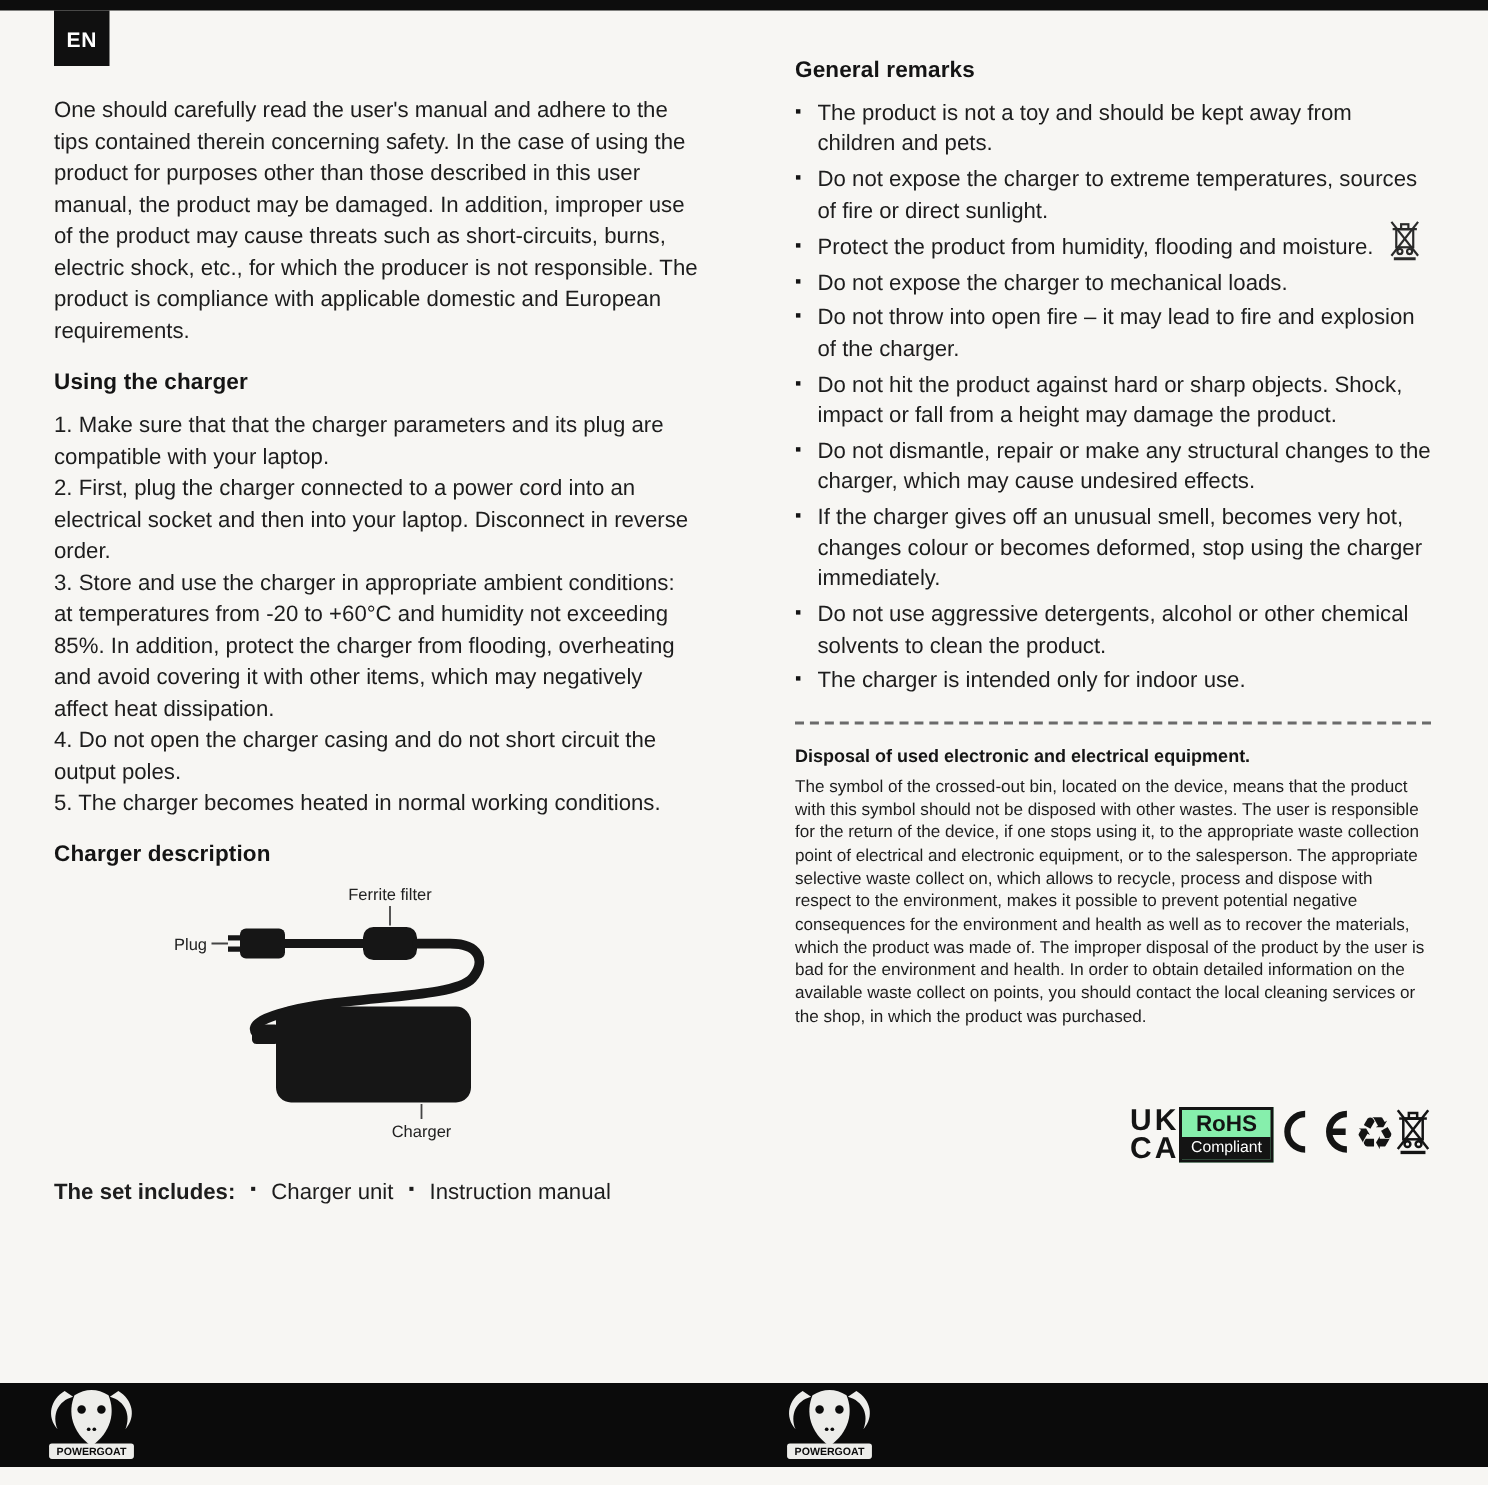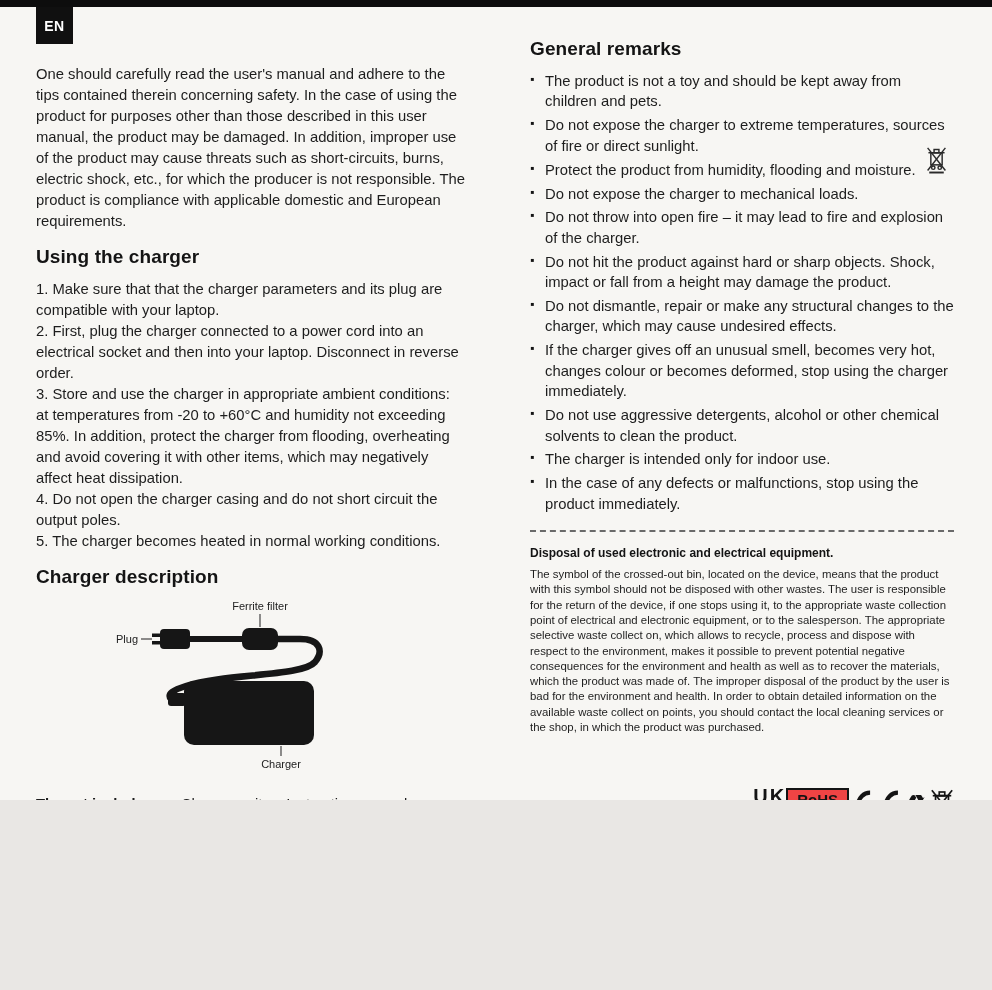--- a/index.html
+++ b/index.html
@@ -1,20 +1,20 @@
 <!DOCTYPE html>
 <html><head>
 <meta charset="utf-8">
 <style>
   * { box-sizing: border-box; }
   html, body { margin: 0; padding: 0; background: #e9e7e4; }
   .page {
     position: relative;
     width: 992px;
-    height: 800px;
+    height: 990px;
     margin: 0 auto;
     background: #f7f6f3;
     font-family: "Liberation Sans", sans-serif;
     color: #1d1d1d;
     overflow: hidden;
   }
   .top-strip {
     position: absolute; top: 0; left: 0;
     width: 992px; height: 7px;
     background: #0d0d0d;
@@ -24,21 +24,21 @@
     width: 37px; height: 37px;
     background: #101010; color: #ffffff;
     font-size: 14px; font-weight: bold;
     display: flex; align-items: center; justify-content: center;
     letter-spacing: 0.5px;
   }
   .col-left  { position: absolute; left: 36px;  top: 64px; width: 430px; }
   .col-right { position: absolute; left: 530px; top: 38px; width: 424px; }
 
   .h-main, .h-sub {
-    font-size: 19px; font-weight: bold; color: #141414;
+    font-size: 15px; font-weight: bold; color: #141414;
     margin: 0 0 11px 0; letter-spacing: 0.1px;
   }
   .body-text {
     font-size: 14.8px; line-height: 1.42; margin: 0 0 14px 0;
   }
   .num-list { margin: 0 0 14px 0; }
   .num-item { font-size: 14.8px; line-height: 1.42; margin: 0; }
 
   .bullet-list { list-style: none; margin: 0 0 4px 0; padding: 0; }
   .bullet-list li {
@@ -80,21 +80,21 @@
 
   .marks-row {
     margin-top: 52px;
     display: flex; align-items: center; justify-content: flex-end;
   }
   .ukca {
     font-size: 20px; font-weight: bold; line-height: 0.95;
     letter-spacing: 2px; color: #141414; text-align: left;
   }
   .rohs-box {
-    border: 2px solid #141414; text-align: center; background: #ef4444;
+    border: 2px solid #141414; text-align: center; background: #86efac;
   }
   .rohs-top { font-size: 15px; font-weight: bold; padding: 1px 9px 0; color: #141414; }
   .rohs-bottom { background: #141414; color: #ffffff; font-size: 10.5px; padding: 1px 5px 2px; }
   .recycle-glyph { font-size: 30px; color: #141414; line-height: 1; }
 
   .footer-band {
     position: absolute; left: 0; top: 922px;
     width: 992px; height: 56px;
     background: #0b0b0b;
   }
@@ -188,21 +188,20 @@
       <li>The product is not a toy and should be kept away from children and pets.</li>
       <li>Do not expose the charger to extreme temperatures, sources of fire or direct sunlight.</li>
       <li>Protect the product from humidity, flooding and moisture.</li>
       <li>Do not expose the charger to mechanical loads.</li>
       <li>Do not throw into open fire – it may lead to fire and explosion of the charger.</li>
       <li>Do not hit the product against hard or sharp objects. Shock, impact or fall from a height may damage the product.</li>
       <li>Do not dismantle, repair or make any structural changes to the charger, which may cause undesired effects.</li>
       <li>If the charger gives off an unusual smell, becomes very hot, changes colour or becomes deformed, stop using the charger immediately.</li>
       <li>Do not use aggressive detergents, alcohol or other chemical solvents to clean the product.</li>
       <li>The charger is intended only for indoor use.</li>
-      <li>In the case of any defects or malfunctions, stop using the product immediately.</li>
     </ul>
 
     <hr class="dashed-divider">
 
     <div class="disposal-heading">Disposal of used electronic and electrical equipment.</div>
     <p class="disposal-body">The symbol of the crossed-out bin, located on the device, means that the product with this symbol should not be disposed with other wastes. The user is responsible for the return of the device, if one stops using it, to the appropriate waste collection point of electrical and electronic equipment, or to the salesperson. The appropriate selective waste collect on, which allows to recycle, process and dispose with respect to the environment, makes it possible to prevent potential negative consequences for the environment and health as well as to recover the materials, which the product was made of. The improper disposal of the product by the user is bad for the environment and health. In order to obtain detailed information on the available waste collect on points, you should contact the local cleaning services or the shop, in which the product was purchased.</p>
 
     <div class="marks-row">
 
       <div class="ukca">

